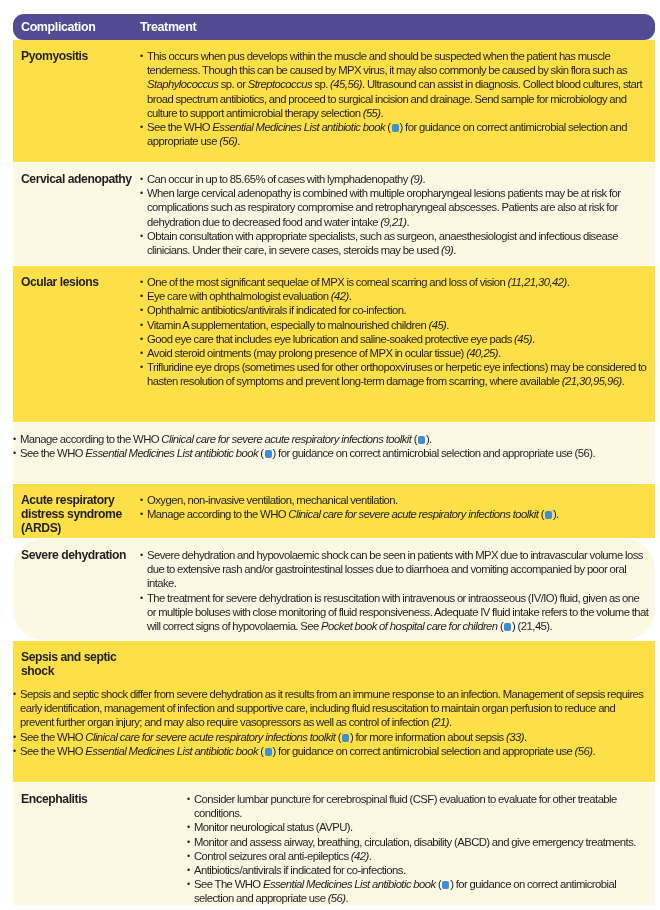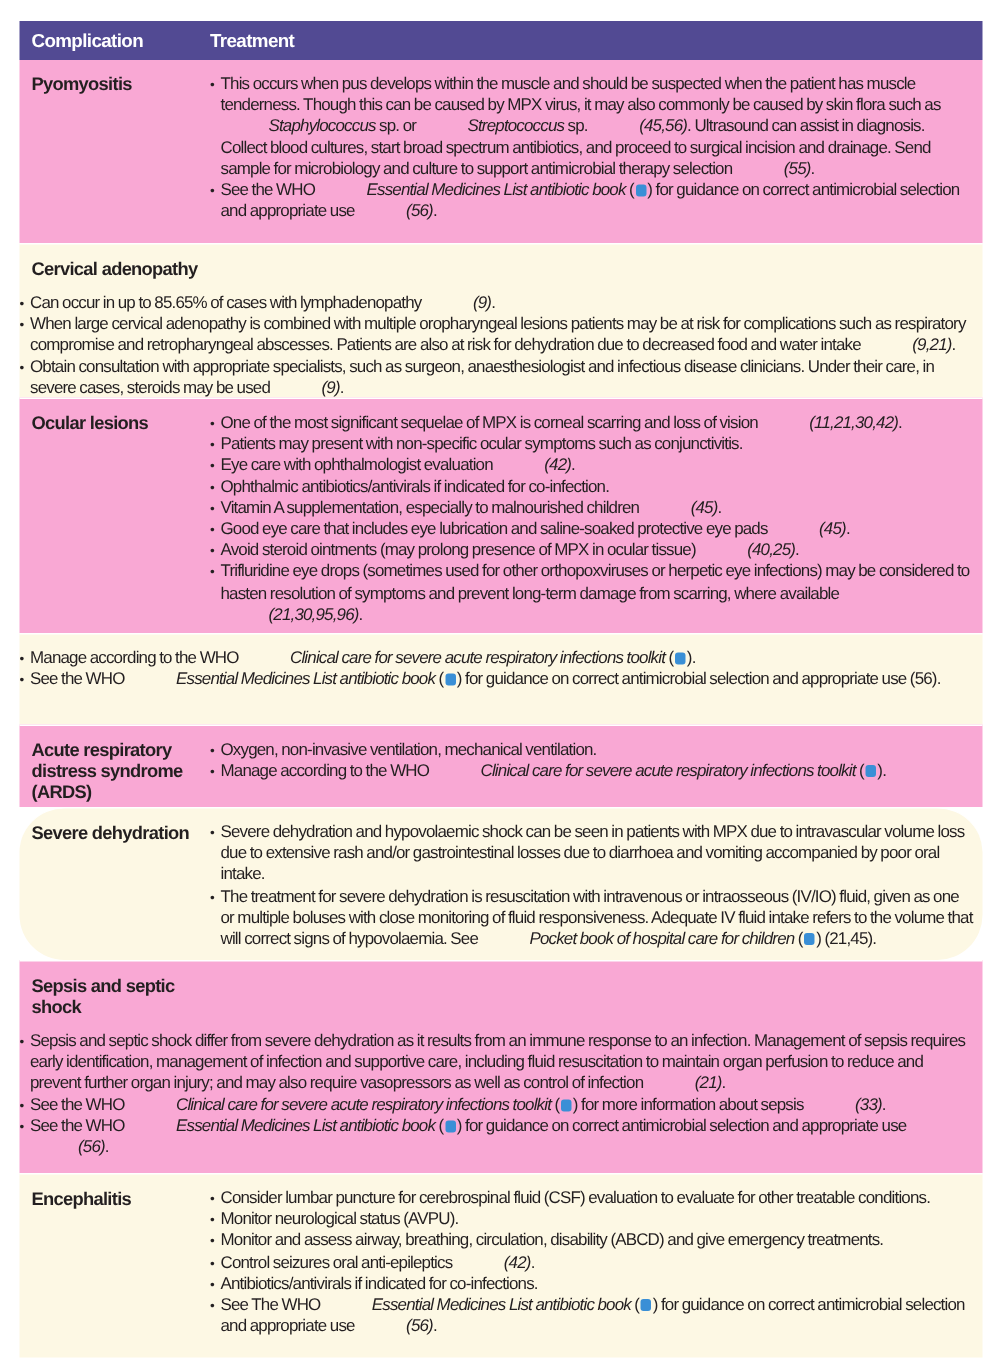--- a/index.html
+++ b/index.html
@@ -5,41 +5,41 @@
     html, body { margin: 0; padding: 0; background: #ffffff; }
     body { width: 660px; height: 910px; overflow: hidden; position: relative; }
     .tbl {
       position: absolute; left: 13px; top: 14px; width: 642px;
       font-family: "Liberation Sans", sans-serif;
       color: #231f20;
     }
     .hdr {
       display: flex; background: #524a93; color: #ffffff;
       height: 26px; align-items: center;
-      font-weight: bold; font-size: 12.5px; letter-spacing: -0.4px;
+      font-weight: bold; font-size: 12.5px; letter-spacing: -0.4px; border-radius: 11px;
     }
     .hdr .c1 { width: 119px; padding-left: 8px; }
     .hdr .c2 { flex: 1; }
     .row { display: flex; box-sizing: border-box; }
-    .row.lav { background: #f9a8d4; }
+    .row.lav { background: #fde047; }
     .row.yel { background: #fdf8e4; }
     .row + .row { border-top: 1px solid #ffffff; }
     .cname {
       width: 119px; padding: 9px 0 0 8px; box-sizing: content-box;
       font-weight: bold; font-size: 12.2px; line-height: 14px; letter-spacing: -0.45px;
     }
     .ctext { flex: 1; padding: 9px 6px 6px 0; }
     ul { list-style: none; margin: 0; padding: 0; }
     li {
       position: relative; padding-left: 7px;
       font-size: 11.3px; line-height: 14.2px; letter-spacing: -0.55px;
       word-spacing: -0.3px;
     }
     li::before { content: "\2022"; position: absolute; left: 0; top: 0; font-size: 9px; }
-    .it { font-style: italic; margin-left: 32px; }
+    .it { font-style: italic; }
     .link-icon {
       display: inline-block; width: 7px; height: 8px; border-radius: 2px;
       background: #3a8fd6; vertical-align: -1px; margin: 0 1px; cursor: pointer;
     }
   </style>
 </head>
 <body>
 
 <div class="tbl">
   <div class="hdr">
@@ -49,36 +49,35 @@
   <div id="rows">
       <div class="row lav" style="height: 122px;">
         <div class="cname">Pyomyositis</div>
         <div class="ctext">
           <ul>
             <li><span>This occurs when pus develops within the muscle and should be suspected when the patient has muscle tenderness. Though this can be caused by MPX virus, it may also commonly be caused by skin flora such as </span><span class="it">Staphylococcus</span><span> sp. or </span><span class="it">Streptococcus</span><span> sp. </span><span class="it">(45,56)</span><span>. Ultrasound can assist in diagnosis. Collect blood cultures, start broad spectrum antibiotics, and proceed to surgical incision and drainage. Send sample for microbiology and culture to support antimicrobial therapy selection </span><span class="it">(55)</span><span>.</span></li>
             <li><span>See the WHO </span><span class="it">Essential Medicines List antibiotic book</span><span> (</span><span class="link-icon"></span><span>) for guidance on correct antimicrobial selection and appropriate use </span><span class="it">(56)</span><span>.</span></li>
           </ul>
         </div>
       </div>
-      <div class="row yel" style="height: 103px; flex-direction: column;">
+      <div class="row yel" style="height: 103px;">
         <div class="cname">Cervical adenopathy</div>
         <div class="ctext">
           <ul>
             <li><span>Can occur in up to 85.65% of cases with lymphadenopathy </span><span class="it">(9)</span><span>.</span></li>
             <li><span>When large cervical adenopathy is combined with multiple oropharyngeal lesions patients may be at risk for complications such as respiratory compromise and retropharyngeal abscesses. Patients are also at risk for dehydration due to decreased food and water intake </span><span class="it">(9,21)</span><span>.</span></li>
             <li><span>Obtain consultation with appropriate specialists, such as surgeon, anaesthesiologist and infectious disease clinicians. Under their care, in severe cases, steroids may be used </span><span class="it">(9)</span><span>.</span></li>
           </ul>
         </div>
       </div>
       <div class="row lav" style="height: 157px;">
         <div class="cname">Ocular lesions</div>
         <div class="ctext">
           <ul>
             <li><span>One of the most significant sequelae of MPX is corneal scarring and loss of vision </span><span class="it">(11,21,30,42)</span><span>.</span></li>
-            <li><span>Patients may present with non-specific ocular symptoms such as conjunctivitis.</span></li>
             <li><span>Eye care with ophthalmologist evaluation </span><span class="it">(42)</span><span>.</span></li>
             <li><span>Ophthalmic antibiotics/antivirals if indicated for co-infection.</span></li>
             <li><span>Vitamin A supplementation, especially to malnourished children </span><span class="it">(45)</span><span>.</span></li>
             <li><span>Good eye care that includes eye lubrication and saline-soaked protective eye pads </span><span class="it">(45)</span><span>.</span></li>
             <li><span>Avoid steroid ointments (may prolong presence of MPX in ocular tissue) </span><span class="it">(40,25)</span><span>.</span></li>
             <li><span>Trifluridine eye drops (sometimes used for other orthopoxviruses or herpetic eye infections) may be considered to hasten resolution of symptoms and prevent long-term damage from scarring, where available </span><span class="it">(21,30,95,96)</span><span>.</span></li>
           </ul>
         </div>
       </div>
       <div class="row yel" style="height: 61px;">
@@ -110,21 +109,21 @@
       <div class="row lav" style="height: 142px; flex-direction: column;">
         <div class="cname">Sepsis and septic shock</div>
         <div class="ctext">
           <ul>
             <li><span>Sepsis and septic shock differ from severe dehydration as it results from an immune response to an infection. Management of sepsis requires early identification, management of infection and supportive care, including fluid resuscitation to maintain organ perfusion to reduce and prevent further organ injury; and may also require vasopressors as well as control of infection </span><span class="it">(21)</span><span>.</span></li>
             <li><span>See the WHO </span><span class="it">Clinical care for severe acute respiratory infections toolkit</span><span> (</span><span class="link-icon"></span><span>) for more information about sepsis </span><span class="it">(33)</span><span>.</span></li>
             <li><span>See the WHO </span><span class="it">Essential Medicines List antibiotic book</span><span> (</span><span class="link-icon"></span><span>) for guidance on correct antimicrobial selection and appropriate use </span><span class="it">(56)</span><span>.</span></li>
           </ul>
         </div>
       </div>
-      <div class="row yel" style="height: 123px;">
+      <div class="row yel" style="height: 123px; gap: 47px;">
         <div class="cname">Encephalitis</div>
         <div class="ctext">
           <ul>
             <li><span>Consider lumbar puncture for cerebrospinal fluid (CSF) evaluation to evaluate for other treatable conditions.</span></li>
             <li><span>Monitor neurological status (AVPU).</span></li>
             <li><span>Monitor and assess airway, breathing, circulation, disability (ABCD) and give emergency treatments.</span></li>
             <li><span>Control seizures oral anti-epileptics </span><span class="it">(42)</span><span>.</span></li>
             <li><span>Antibiotics/antivirals if indicated for co-infections.</span></li>
             <li><span>See The WHO </span><span class="it">Essential Medicines List antibiotic book</span><span> (</span><span class="link-icon"></span><span>) for guidance on correct antimicrobial selection and appropriate use </span><span class="it">(56)</span><span>.</span></li>
           </ul>

